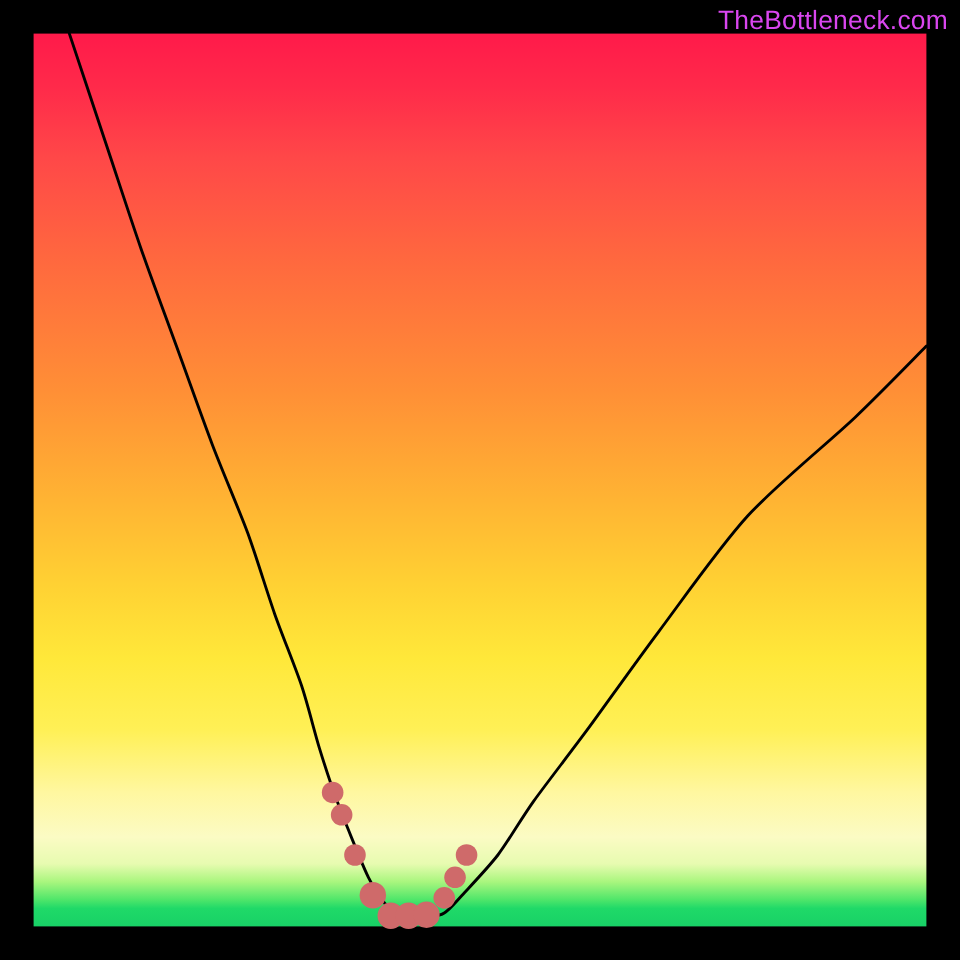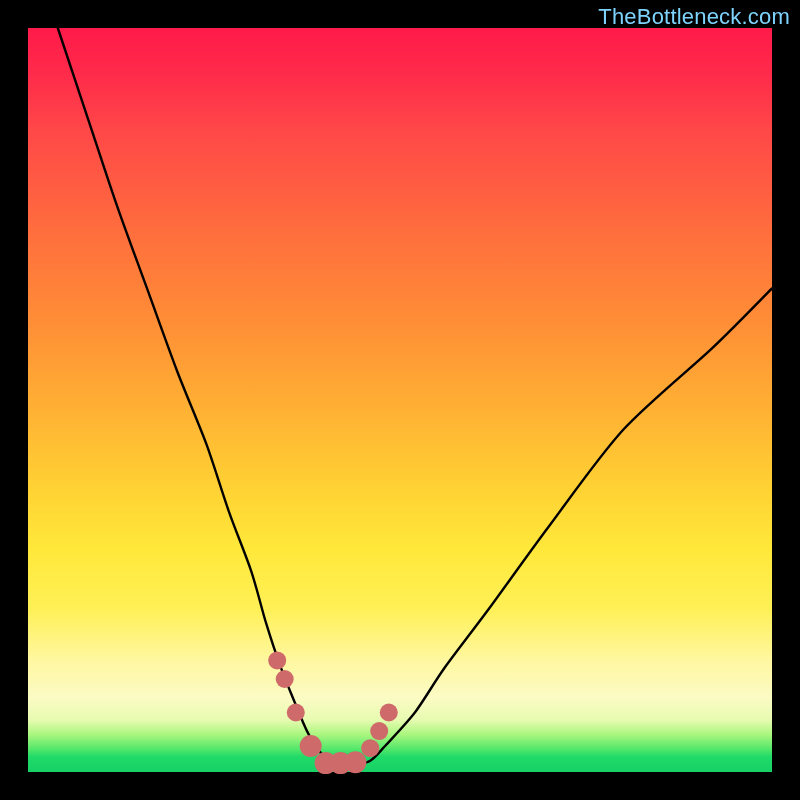--- a/index.html
+++ b/index.html
@@ -42,21 +42,21 @@
       #a9f67e 95%,
       #4fe66a 97%,
       #1fd968 98%,
       #18d166 100%
     );
   }
   .watermark {
     position: absolute;
     top: 4px;
     right: 10px;
-    color: #7dd3fc;
+    color: #d946ef;
     font-size: 22px;
     font-weight: 500;
     letter-spacing: 0.2px;
     z-index: 10;
   }
   svg.curve {
     position: absolute;
     left: 0;
     top: 0;
     width: 744px;

